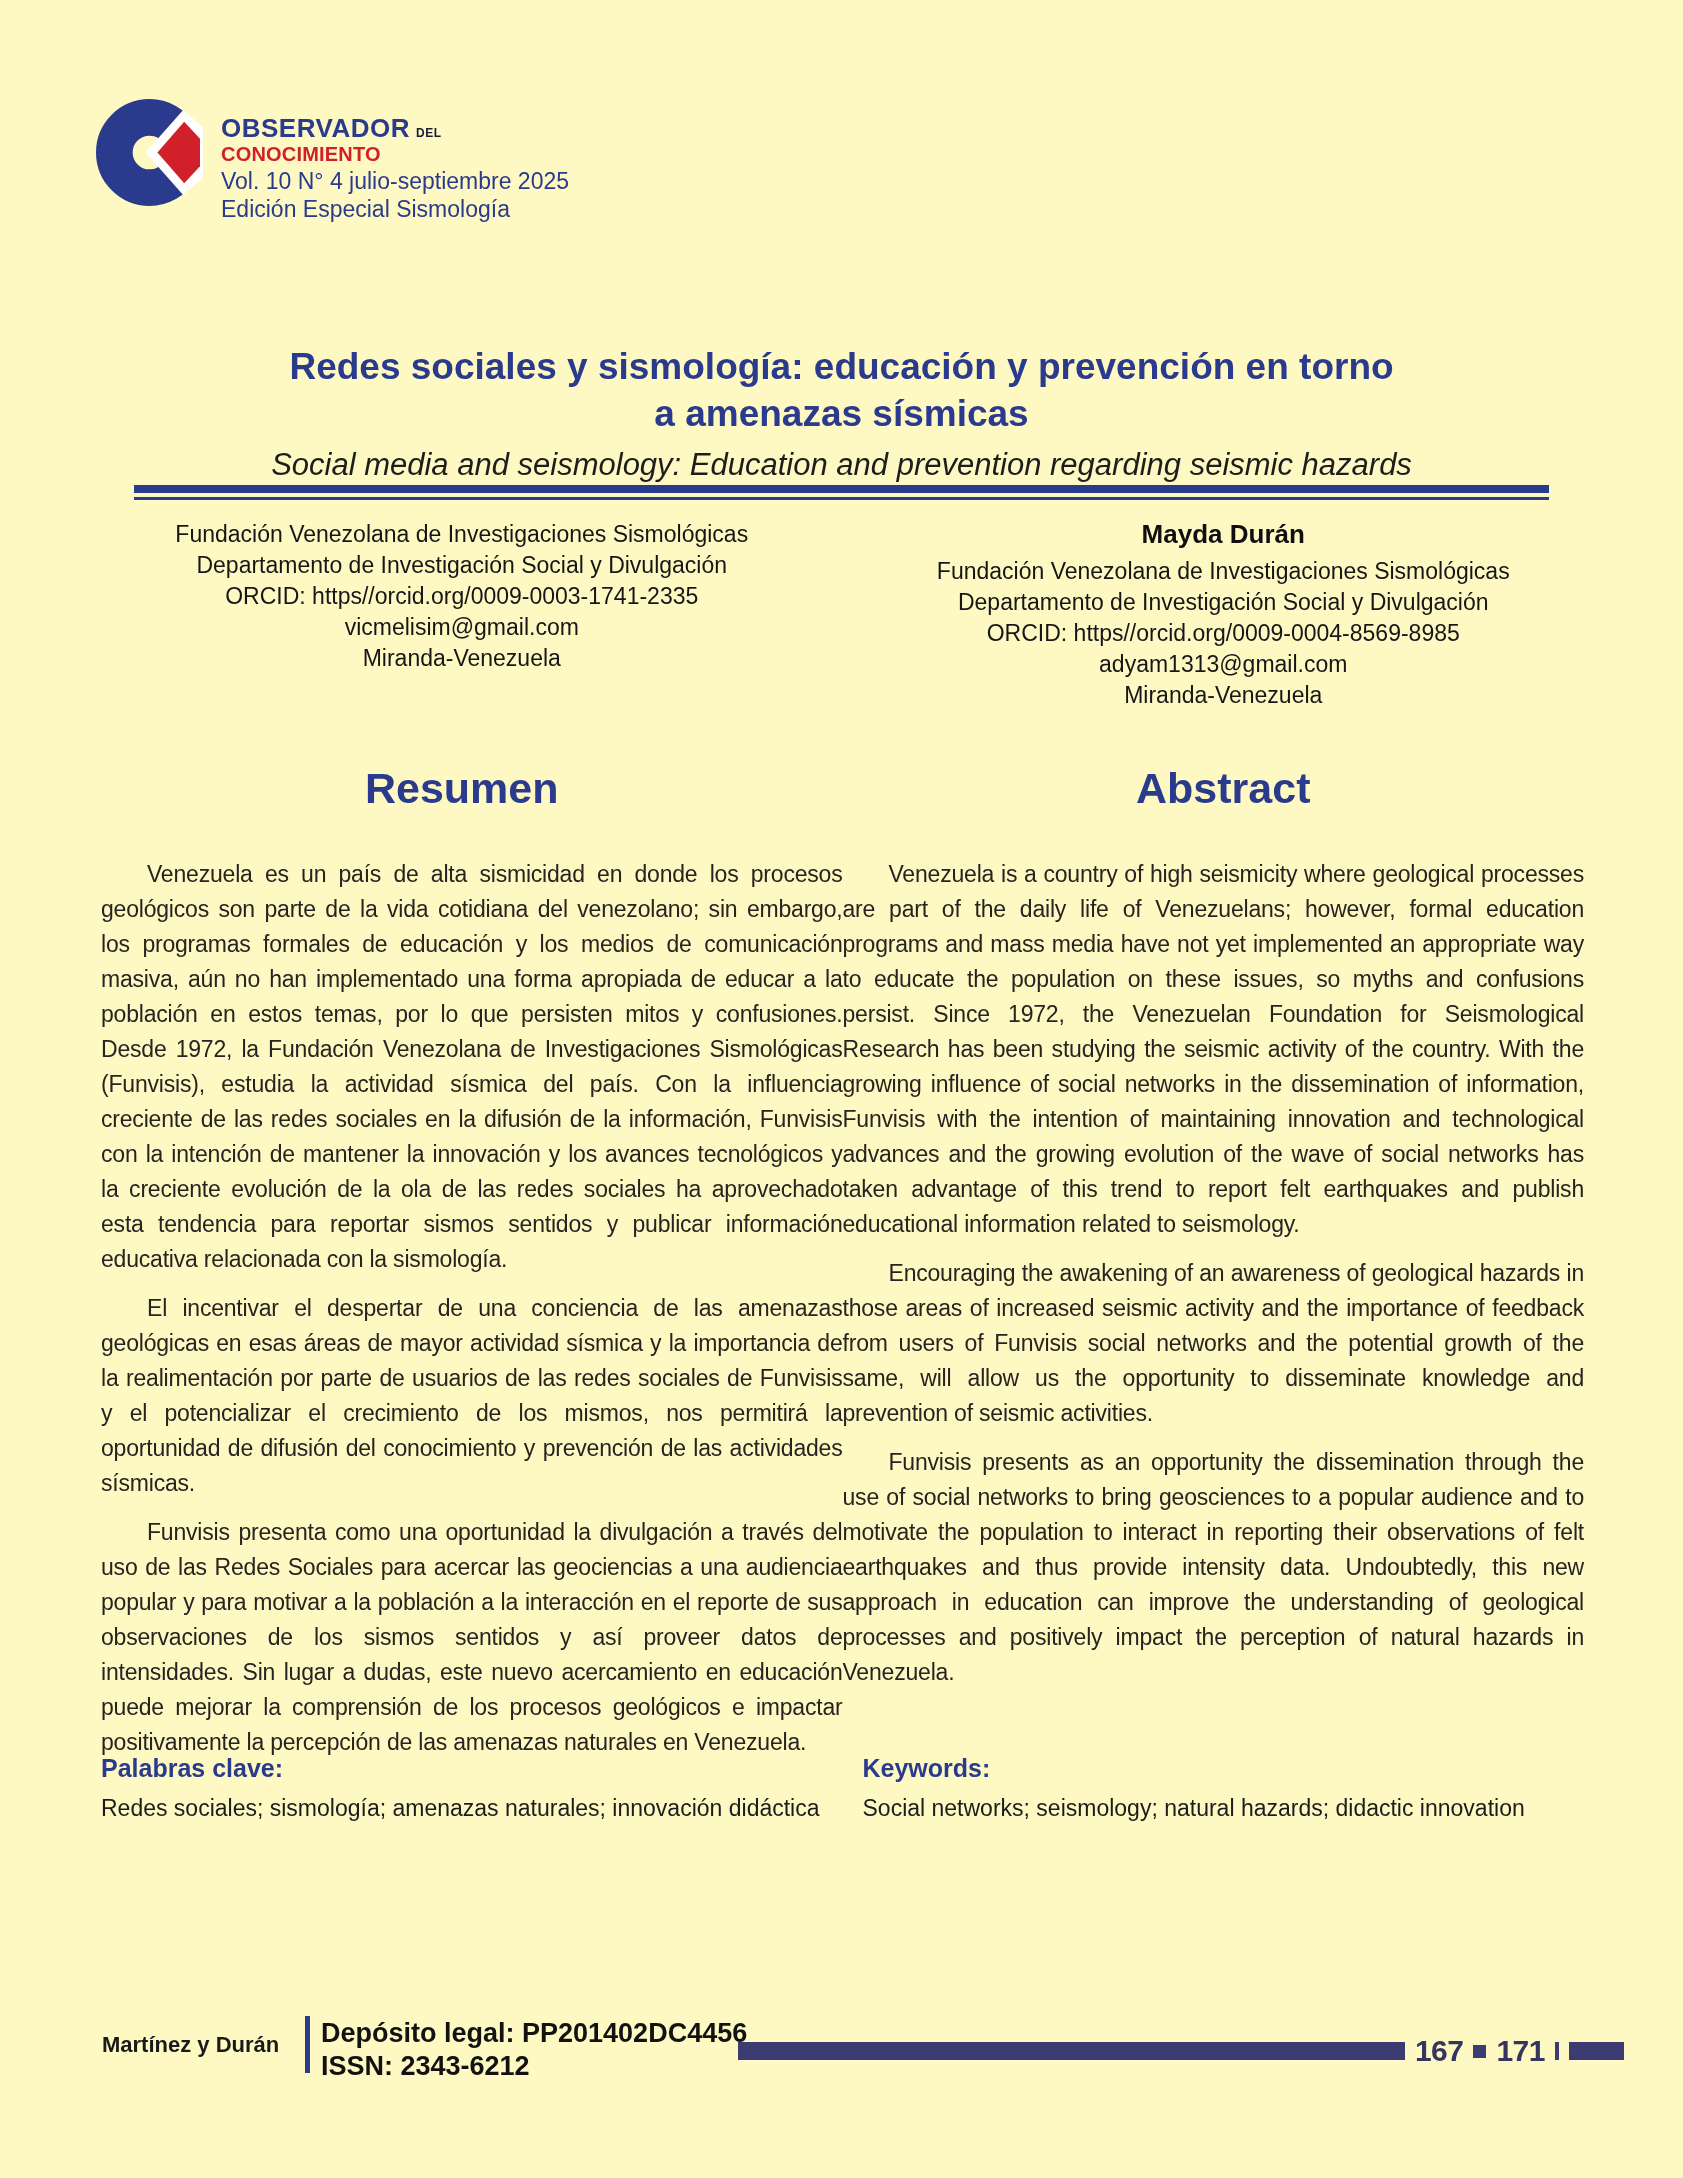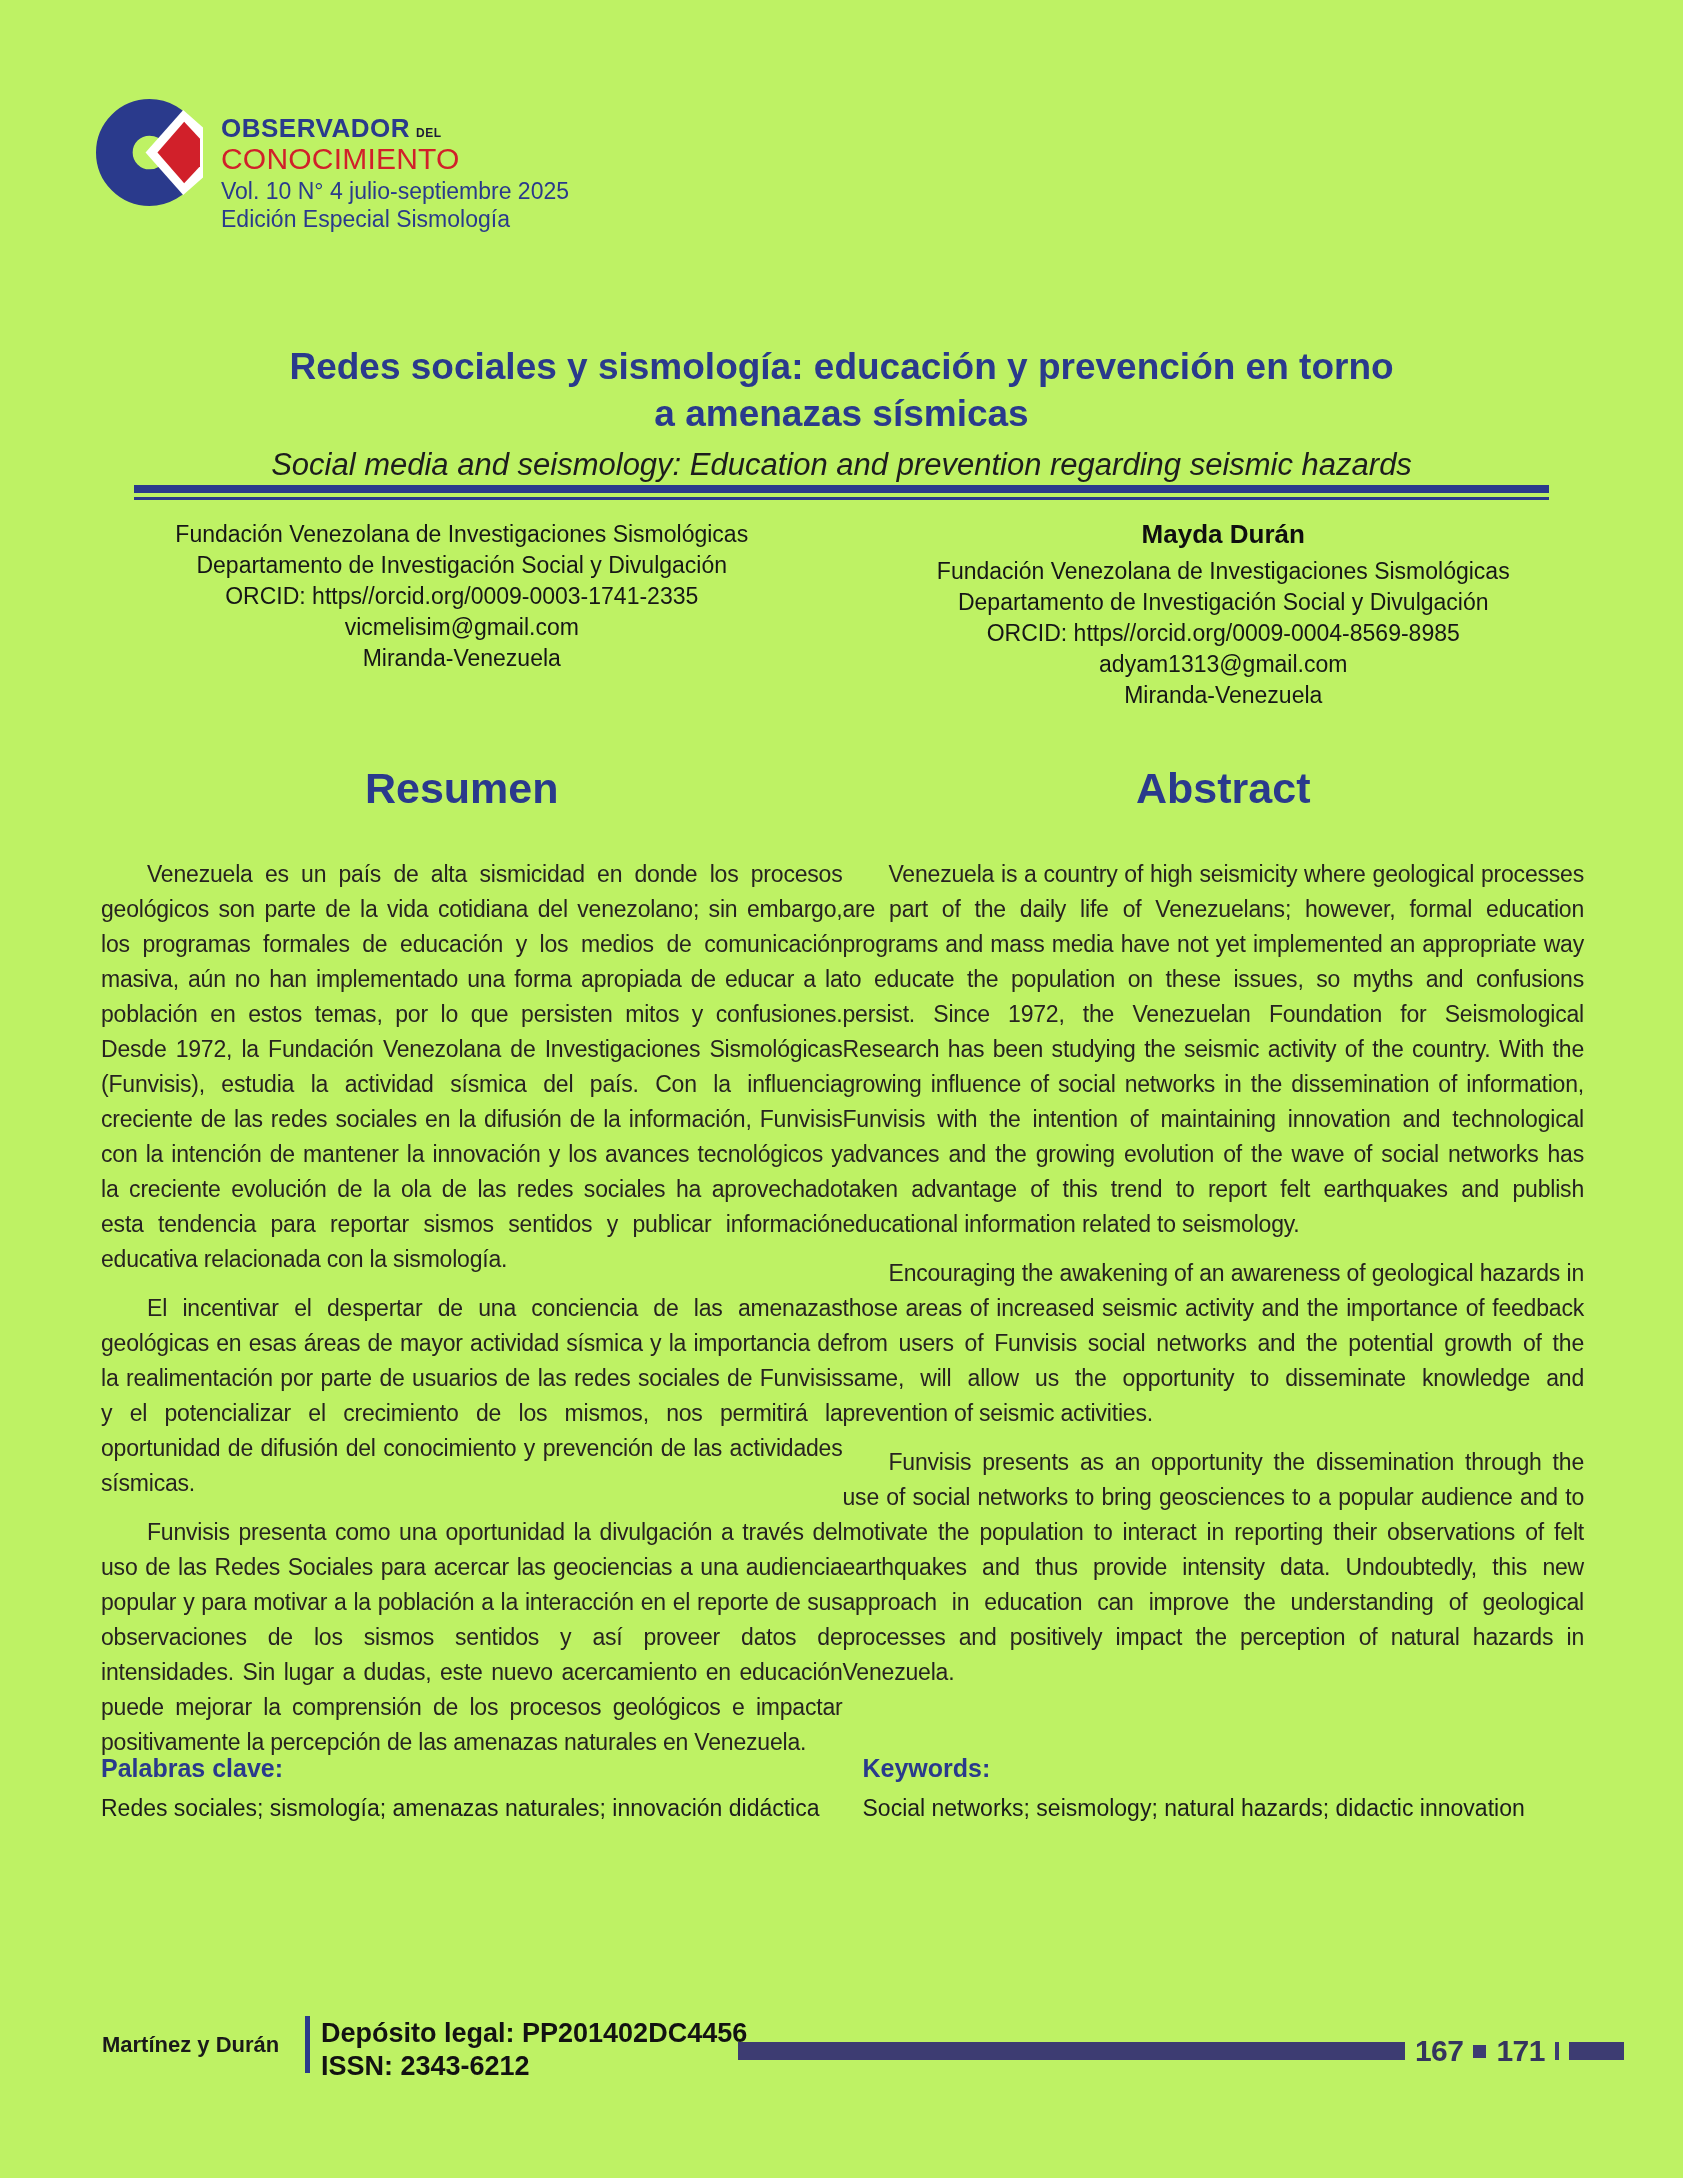--- a/index.html
+++ b/index.html
@@ -1,33 +1,33 @@
 <!DOCTYPE html>
 <html><head>
 <meta charset="utf-8">
 <style>
   html,body{margin:0;padding:0;background:#ffffff;}
   .page{
     position:relative;
     width:1683px;
     height:2178px;
     margin:0 auto;
-    background:#bef264;
+    background:#fef9c3;
     font-family:"Liberation Sans", sans-serif;
     color:#272320;
     overflow:hidden;
   }
   
   .masthead{position:absolute;left:96px;top:99px;display:flex;align-items:flex-start;gap:18px;}
   .logo{display:block;}
   .wordmark{margin-top:16px;line-height:1;}
   .wm-line1{display:flex;align-items:baseline;}
   .wm-obs{font-size:26px;font-weight:bold;color:#2a3a8c;letter-spacing:0.5px;}
   .wm-del{font-size:12px;font-weight:bold;color:#1c1c36;margin-left:6px;letter-spacing:0.5px;}
-  .wm-cono{font-size:30px;font-weight:normal;color:#d1202a;letter-spacing:0.2px;margin-top:3px;}
+  .wm-cono{font-size:20px;font-weight:bold;color:#d1202a;letter-spacing:0.2px;margin-top:3px;}
   .wm-vol{font-size:23px;color:#2a3a8c;margin-top:6px;}
   .wm-ed{font-size:23px;color:#2a3a8c;margin-top:5px;}
   
   .title-block{position:absolute;left:99px;right:99px;top:343px;text-align:center;}
   .title-block h1{margin:0;font-size:37px;line-height:47px;font-weight:bold;color:#2a3a8c;}
   .subtitle{margin-top:10px;font-size:31px;font-style:italic;color:#1d1d1d;}
   
   .rule{position:absolute;left:134px;right:134px;top:485px;}
   .rule-thick{height:8px;background:#2a3a8c;}
   .rule-thin{height:3px;background:#2a3a8c;margin-top:4px;}

